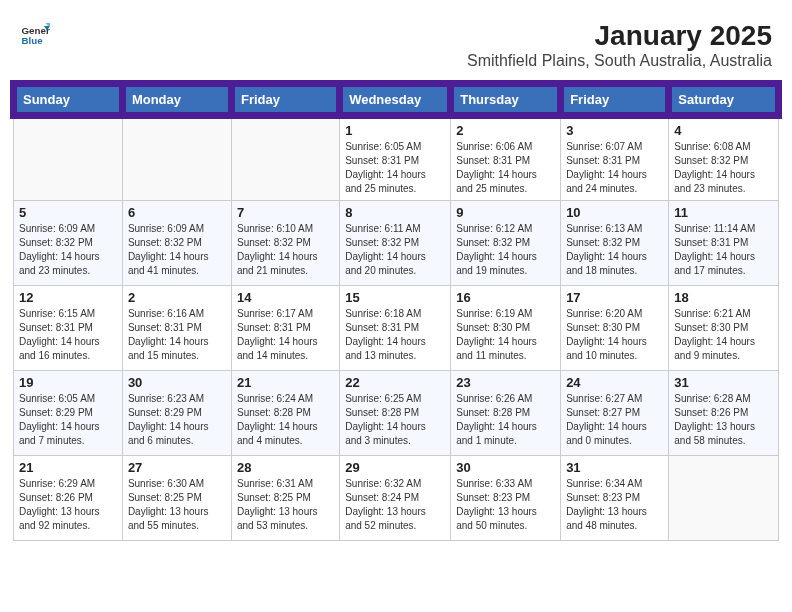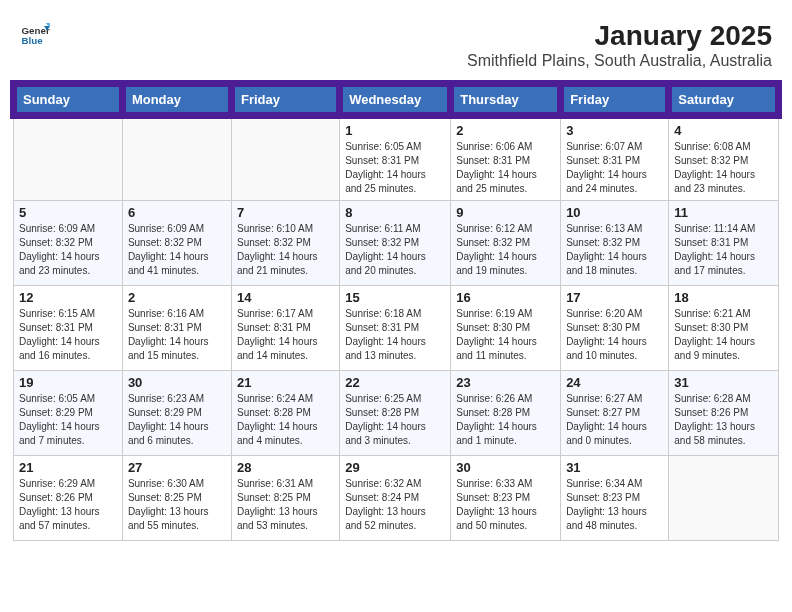--- a/index.html
+++ b/index.html
@@ -301,21 +301,21 @@
           <div class="day-info">Daylight: 13 hours</div>
           <div class="day-info">and 58 minutes.</div>
         </td>
       </tr>
       <tr class="week-row">
         <td>
           <span class="day-number">21</span>
           <div class="day-info">Sunrise: 6:29 AM</div>
           <div class="day-info">Sunset: 8:26 PM</div>
           <div class="day-info">Daylight: 13 hours</div>
-          <div class="day-info">and 57 minutes.</div>
+          <div class="day-info">and 92 minutes.</div>
         </td>
         <td>
           <span class="day-number">27</span>
           <div class="day-info">Sunrise: 6:30 AM</div>
           <div class="day-info">Sunset: 8:25 PM</div>
           <div class="day-info">Daylight: 13 hours</div>
           <div class="day-info">and 55 minutes.</div>
         </td>
         <td>
           <span class="day-number">28</span>

